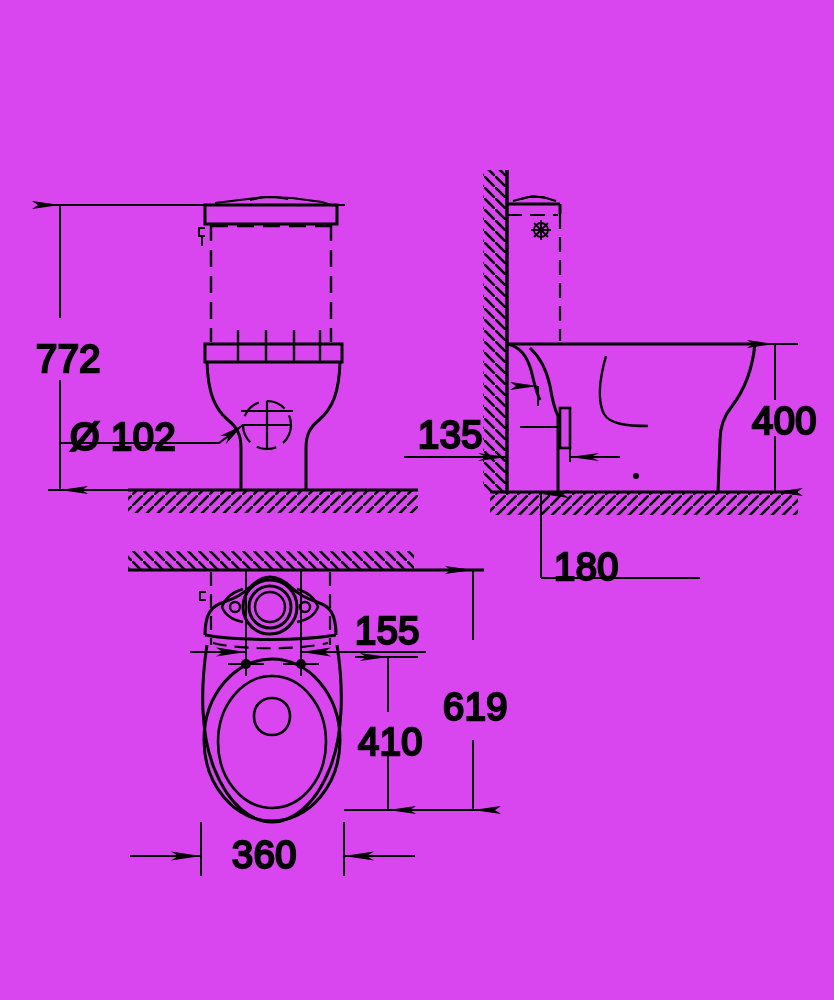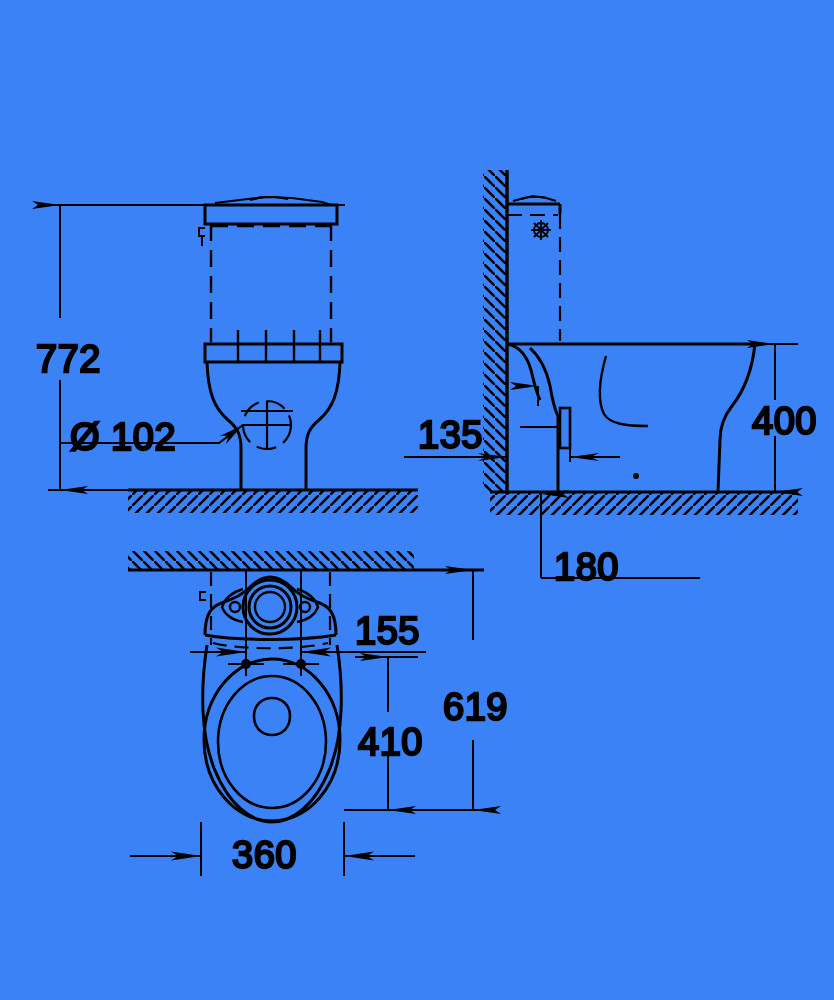--- a/index.html
+++ b/index.html
@@ -1,21 +1,21 @@
 <!DOCTYPE html>
 <html><head>
 <meta charset="utf-8">
 <style>
   html,body{margin:0;padding:0;background:#ffffff;}
   body{
     width:834px;height:1000px;
     font-family:"Liberation Sans","DejaVu Sans",sans-serif;
     overflow:hidden;
   }
-  #sheet{position:relative;width:834px;height:1000px;background:#3b82f6;}
+  #sheet{position:relative;width:834px;height:1000px;background:#d946ef;}
   svg{display:block;}
   .dimtext{
     font-family:"Liberation Sans","DejaVu Sans",sans-serif;
     font-size:38px;
     fill:#000;
     letter-spacing:0.5px;
   }
 </style>
 </head>
 <body>

